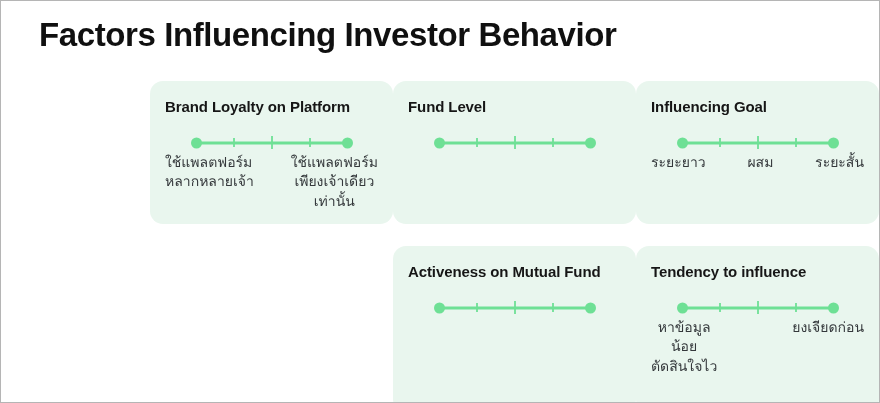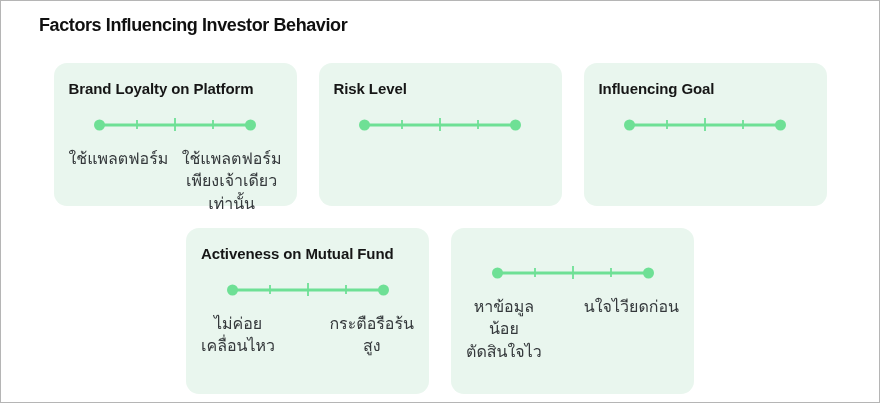--- a/index.html
+++ b/index.html
@@ -8,36 +8,35 @@
     position: relative;
     width: 880px;
     height: 403px;
     background: #ffffff;
     border: 1px solid #b5b5b5;
     overflow: hidden;
     font-family: "Liberation Sans", "DejaVu Sans", sans-serif;
   }
   .page-title {
     margin: 14px 0 0 38px;
-    font-size: 18px;
+    font-size: 33px;
     line-height: 1.2;
     font-weight: 800;
     letter-spacing: -0.4px;
     color: #101010;
   }
   .rows {
     margin-top: 26px;
     display: flex;
     flex-direction: column;
     row-gap: 22px;
   }
   .row {
     display: flex;
-    justify-content: center;
-    column-gap: 22px;
+    justify-content: flex-end;
   }
   .card {
     width: 243px;
     background: #e9f6ee;
     border-radius: 13px;
     padding: 17px 15px 12px 15px;
   }
   .row-1 .card { height: 143px; }
   .row-2 .card { height: 166px; }
   .card-title {
@@ -80,23 +79,23 @@
     border-radius: 50%;
     background: #6ee095;
     transform: translateY(-50%);
     cursor: pointer;
   }
   .slider .dot.left { left: 0; }
   .slider .dot.right { right: 0; }
   .labels {
     display: flex;
     justify-content: space-between;
-    margin-top: 16px;
+    margin-top: 3px;
     color: #34383b;
-    font-size: 16px;
+    font-size: 14px;
     line-height: 1.42;
   }
   .label { max-width: 48%; }
   .align-left   { text-align: left; }
   .align-center { text-align: center; }
   .align-right  { text-align: right; }
 </style>
 </head>
 <body>
 
@@ -115,31 +114,32 @@
             <span class="tick" style="left:25%"></span>
             <span class="tick mid" style="left:50%"></span>
             <span class="tick" style="left:75%"></span>
           </div>
           <span class="dot left"></span>
           <span class="dot right"></span>
         </div>
         <div class="labels">
           <div class="label align-left">
             <div>ใช้แพลตฟอร์ม</div>
+            <div>หลากหลายเจ้า</div>
           </div>
           <div class="label align-center">
             <div>ใช้แพลตฟอร์ม</div>
             <div>เพียงเจ้าเดียว</div>
             <div>เท่านั้น</div>
           </div>
         </div>
       </section>
 
       <section class="card">
-        <h2 class="card-title">Risk Level</h2>
+        <h2 class="card-title">Fund Level</h2>
         <div class="slider">
           <div class="track">
             <span class="tick" style="left:25%"></span>
             <span class="tick mid" style="left:50%"></span>
             <span class="tick" style="left:75%"></span>
           </div>
           <span class="dot left"></span>
           <span class="dot right"></span>
         </div>
       </section>
@@ -148,67 +148,69 @@
         <h2 class="card-title">Influencing Goal</h2>
         <div class="slider">
           <div class="track">
             <span class="tick" style="left:25%"></span>
             <span class="tick mid" style="left:50%"></span>
             <span class="tick" style="left:75%"></span>
           </div>
           <span class="dot left"></span>
           <span class="dot right"></span>
         </div>
+        <div class="labels">
+          <div class="label align-left">
+            <div>ระยะยาว</div>
+          </div>
+          <div class="label align-center">
+            <div>ผสม</div>
+          </div>
+          <div class="label align-right">
+            <div>ระยะสั้น</div>
+          </div>
+        </div>
       </section>
 
     </div>
 
     <div class="row row-2">
 
       <section class="card">
         <h2 class="card-title">Activeness on Mutual Fund</h2>
         <div class="slider">
           <div class="track">
             <span class="tick" style="left:25%"></span>
             <span class="tick mid" style="left:50%"></span>
             <span class="tick" style="left:75%"></span>
           </div>
           <span class="dot left"></span>
           <span class="dot right"></span>
         </div>
-        <div class="labels">
-          <div class="label align-center">
-            <div>ไม่ค่อย</div>
-            <div>เคลื่อนไหว</div>
-          </div>
-          <div class="label align-center">
-            <div>กระตือรือร้น</div>
-            <div>สูง</div>
-          </div>
-        </div>
-      </section>
-
-      <section class="card">
+      </section>
+
+      <section class="card">
+        <h2 class="card-title">Tendency to influence</h2>
         <div class="slider">
           <div class="track">
             <span class="tick" style="left:25%"></span>
             <span class="tick mid" style="left:50%"></span>
             <span class="tick" style="left:75%"></span>
           </div>
           <span class="dot left"></span>
           <span class="dot right"></span>
         </div>
         <div class="labels">
           <div class="label align-center">
             <div>หาข้อมูล</div>
             <div>น้อย</div>
             <div>ตัดสินใจไว</div>
           </div>
           <div class="label align-center">
-            <div>นใจไวียดก่อน</div>
+            <div>ยงเจียดก่อน</div>
           </div>
         </div>
       </section>
 
     </div>
 
   </div>
 </div>
 
 </body></html>

